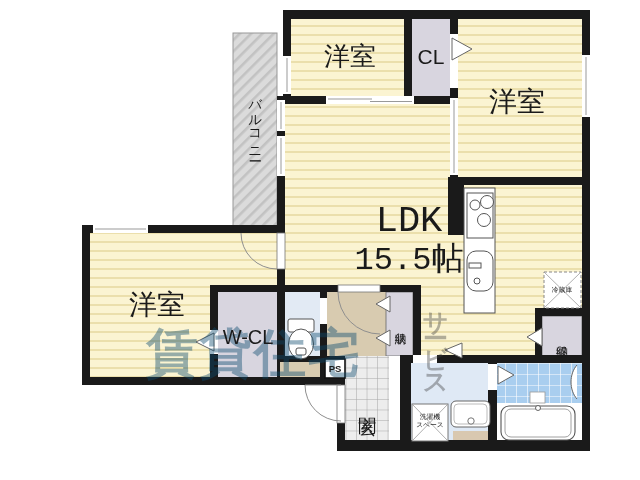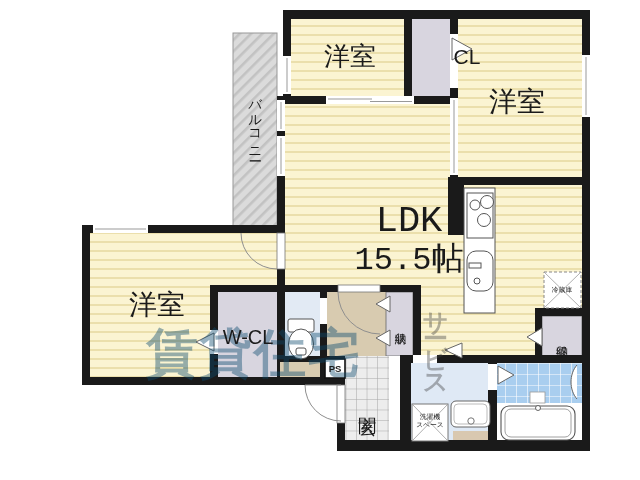--- a/index.html
+++ b/index.html
@@ -178,21 +178,21 @@
 
   <rect x="325" y="359" width="20" height="19" fill="#ffffff" stroke="#111" stroke-width="1.6"></rect>
 </svg>
 
 <div class="wm-block">賃貸住宅</div>
 <div class="wm-vert">サービス</div>
 
 <div class="lbl" style="left:350px;top:57px;font-size:26px;">
   <div>洋室</div>
 </div>
-<div class="lbl" style="left:431px;top:57px;font-size:21px;margin-left:36px;">CL</div>
+<div class="lbl" style="left:431px;top:57px;font-size:21px;">CL</div>
 <div class="lbl" style="left:517px;top:102px;font-size:28px;">
   <div>洋室</div>
 </div>
 <div class="lbl" style="left:409px;top:240px;font-family:Liberation Mono, monospace;">
   <div style="font-size:37px;">LDK</div>
   <div style="font-size:32px;">15.5帖</div>
 </div>
 <div class="lbl" style="left:157px;top:305px;font-size:28px;">
   <div>洋室</div>
 </div>

